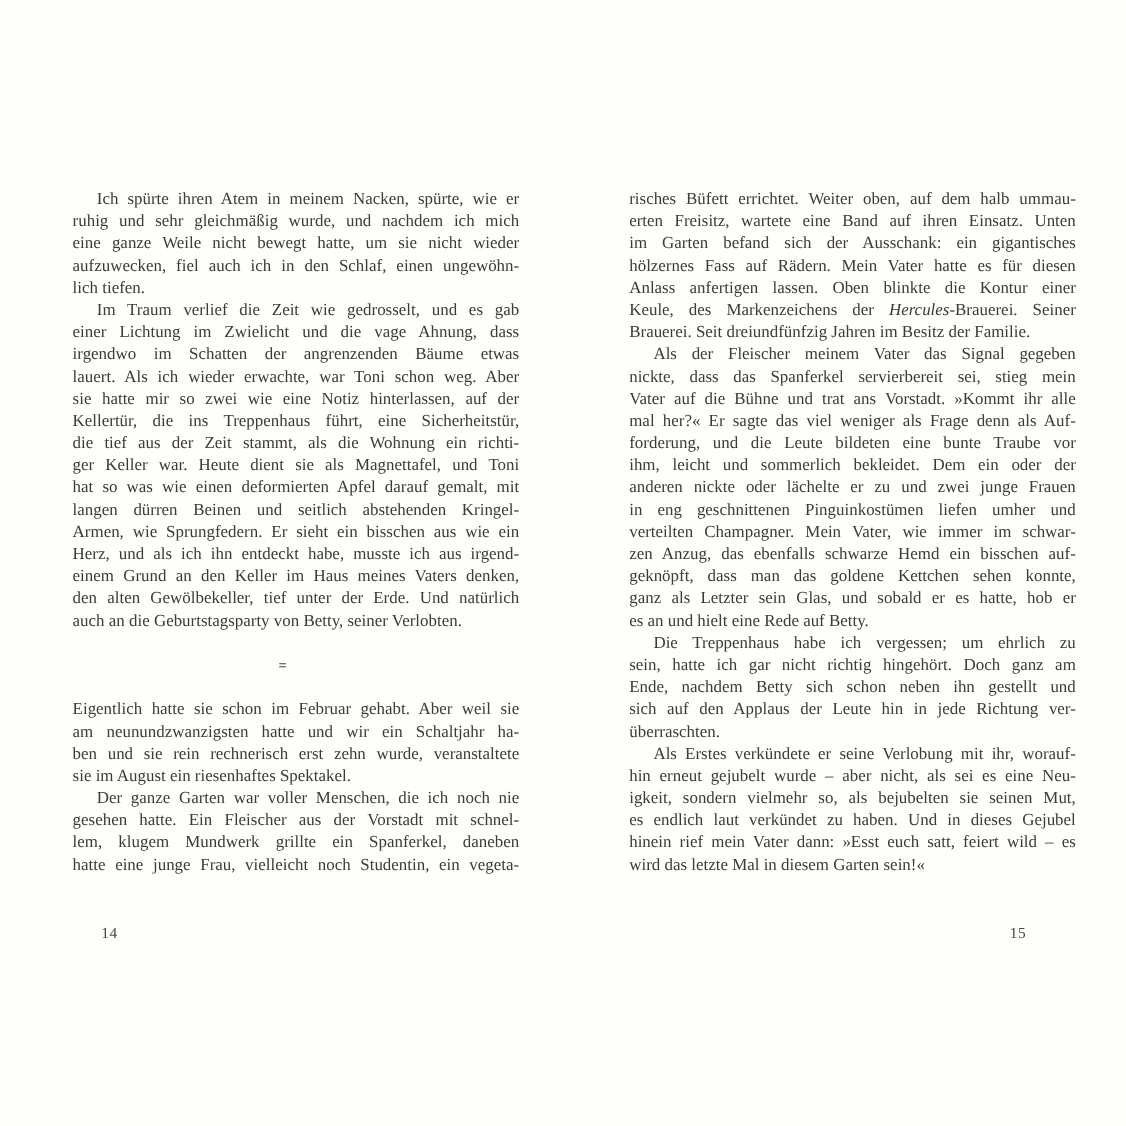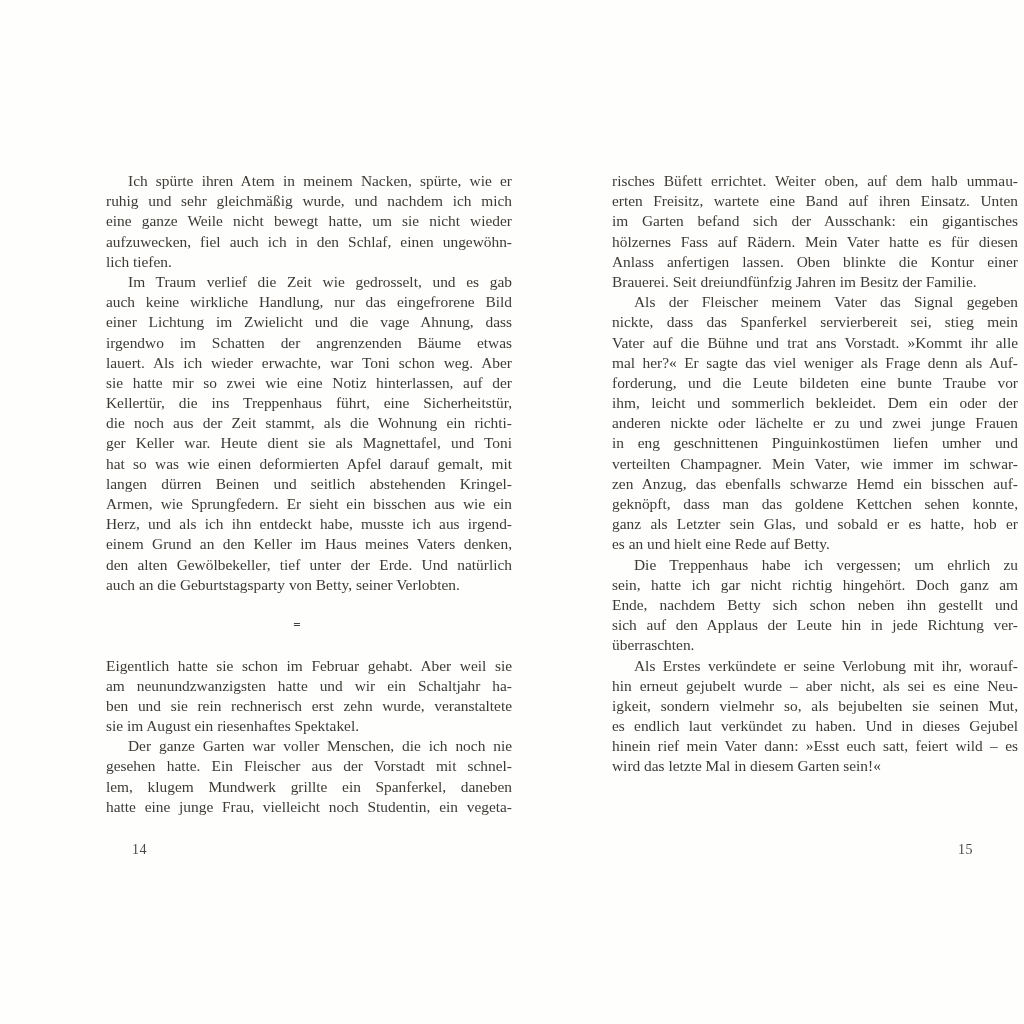--- a/index.html
+++ b/index.html
@@ -2,21 +2,21 @@
 <html><head>
 <meta charset="utf-8">
 <style>
   * { margin: 0; padding: 0; box-sizing: border-box; }
   html, body {
     width: 1024px; height: 1024px;
     background: #fefefd;
     font-family: "Liberation Serif", "DejaVu Serif", serif;
   }
   body { position: relative; overflow: hidden; }
-  .spread { position: absolute; inset: 0; margin-left: 40px; }
+  .spread { position: absolute; inset: 0; }
   .page-column {
     position: absolute;
     top: 171px;
     width: 406px;
     font-size: 15.4px;
     line-height: 20.2px;
     color: #3d3a36;
   }
   #col-0 { left: 66px; }
   #col-1 { left: 572px; }
@@ -59,27 +59,26 @@
   <div class="page-column" id="col-0">
       <div class="para">
         <div class="line indent">Ich spürte ihren Atem in meinem Nacken, spürte, wie er</div>
         <div class="line">ruhig und sehr gleichmäßig wurde, und nachdem ich mich</div>
         <div class="line">eine ganze Weile nicht bewegt hatte, um sie nicht wieder</div>
         <div class="line">aufzuwecken, fiel auch ich in den Schlaf, einen ungewöhn-</div>
         <div class="line endline">lich tiefen.</div>
       </div>
       <div class="para">
         <div class="line indent">Im Traum verlief die Zeit wie gedrosselt, und es gab</div>
-        <div class="line">auch keine wirkliche Handlung, nur das eingefrorene Bild</div>
         <div class="line">einer Lichtung im Zwielicht und die vage Ahnung, dass</div>
         <div class="line">irgendwo im Schatten der angrenzenden Bäume etwas</div>
         <div class="line">lauert. Als ich wieder erwachte, war Toni schon weg. Aber</div>
         <div class="line">sie hatte mir so zwei wie eine Notiz hinterlassen, auf der</div>
         <div class="line">Kellertür, die ins Treppenhaus führt, eine Sicherheitstür,</div>
-        <div class="line">die noch aus der Zeit stammt, als die Wohnung ein richti-</div>
+        <div class="line">die tief aus der Zeit stammt, als die Wohnung ein richti-</div>
         <div class="line">ger Keller war. Heute dient sie als Magnettafel, und Toni</div>
         <div class="line">hat so was wie einen deformierten Apfel darauf gemalt, mit</div>
         <div class="line">langen dürren Beinen und seitlich abstehenden Kringel-</div>
         <div class="line">Armen, wie Sprungfedern. Er sieht ein bisschen aus wie ein</div>
         <div class="line">Herz, und als ich ihn entdeckt habe, musste ich aus irgend-</div>
         <div class="line">einem Grund an den Keller im Haus meines Vaters denken,</div>
         <div class="line">den alten Gewölbekeller, tief unter der Erde. Und natürlich</div>
         <div class="line endline">auch an die Geburtstagsparty von Betty, seiner Verlobten.</div>
       </div>
       <div class="divider">
@@ -98,20 +97,21 @@
         <div class="line">hatte eine junge Frau, vielleicht noch Studentin, ein vegeta-</div>
       </div>
     </div>
   <div class="page-column" id="col-1">
       <div class="para">
         <div class="line">risches Büfett errichtet. Weiter oben, auf dem halb ummau-</div>
         <div class="line">erten Freisitz, wartete eine Band auf ihren Einsatz. Unten</div>
         <div class="line">im Garten befand sich der Ausschank: ein gigantisches</div>
         <div class="line">hölzernes Fass auf Rädern. Mein Vater hatte es für diesen</div>
         <div class="line">Anlass anfertigen lassen. Oben blinkte die Kontur einer</div>
+        <div class="line">Keule, des Markenzeichens der <i>Hercules</i>-Brauerei. Seiner</div>
         <div class="line endline">Brauerei. Seit dreiundfünfzig Jahren im Besitz der Familie.</div>
       </div>
       <div class="para">
         <div class="line indent">Als der Fleischer meinem Vater das Signal gegeben</div>
         <div class="line">nickte, dass das Spanferkel servierbereit sei, stieg mein</div>
         <div class="line">Vater auf die Bühne und trat ans Vorstadt. »Kommt ihr alle</div>
         <div class="line">mal her?« Er sagte das viel weniger als Frage denn als Auf-</div>
         <div class="line">forderung, und die Leute bildeten eine bunte Traube vor</div>
         <div class="line">ihm, leicht und sommerlich bekleidet. Dem ein oder der</div>
         <div class="line">anderen nickte oder lächelte er zu und zwei junge Frauen</div>

